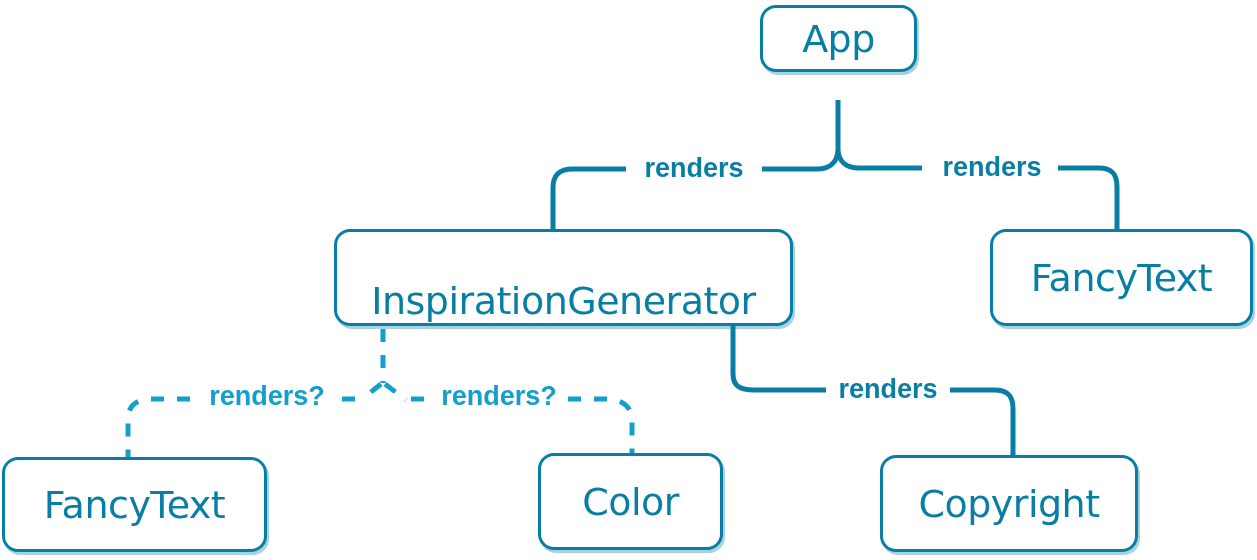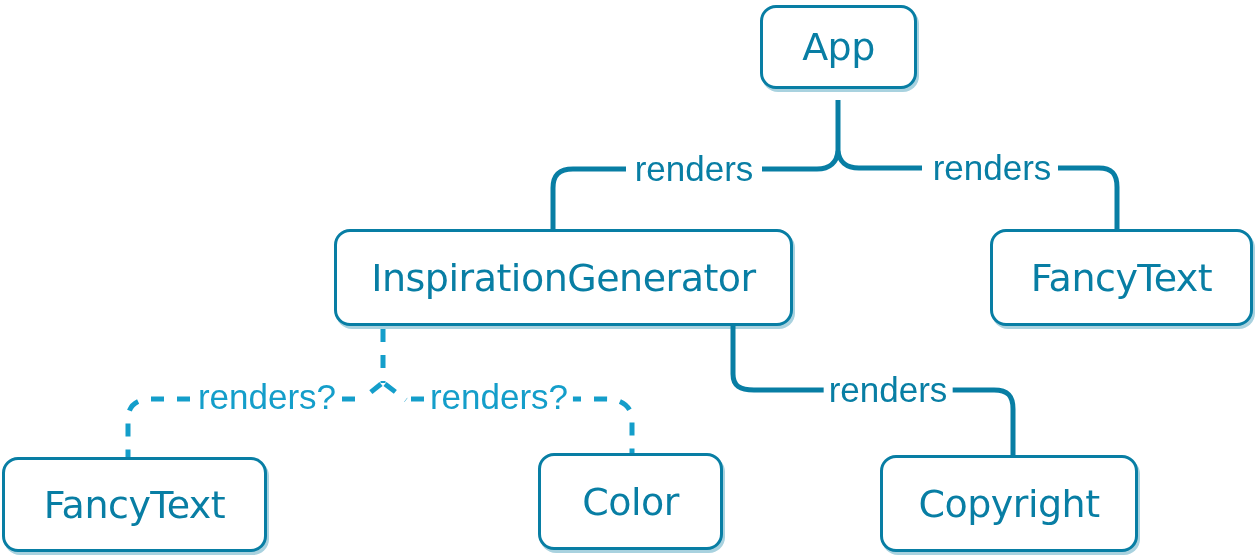--- a/index.html
+++ b/index.html
@@ -26,30 +26,30 @@
     font-weight:500;
     letter-spacing:-0.5px;
     white-space:nowrap;
   }
   .edge-label{
     position:absolute;z-index:2;
     transform:translate(-50%,-50%);
     background:#ffffff;
     padding:1px 5px;
     font-family:"Liberation Sans", sans-serif;
-    font-size:35px;
-    font-weight:400;
+    font-size:27px;
+    font-weight:700;
     white-space:nowrap;
     line-height:1.1;
   }
   .edge-label.solid{color:var(--solid,#087EA4);}
   .edge-label.dashed{color:var(--dashed,#149ECA);margin-left:8px;}
   
-  #n-app{left:760px;top:5px;width:157px;height:84px;}
-  #n-ig{left:334px;top:229px;width:459px;height:97px;}
+  #n-app{left:760px;top:5px;width:157px;height:67px;}
+  #n-ig{left:334px;top:229px;width:459px;height:97px;align-items:flex-end;}
   #n-ft-top{left:990px;top:229px;width:263px;height:97px;}
   #n-ft-bottom{left:2px;top:457px;width:265px;height:95px;}
   #n-color{left:538px;top:453px;width:185px;height:97px;}
   #n-copyright{left:880px;top:455px;width:258px;height:97px;}
   
   #el-a{left:694px;top:169px;}
   #el-b{left:992px;top:168px;}
   #el-d{left:259px;top:397px;}
   #el-e{left:491px;top:397px;}
   #el-c{left:888px;top:390px;}

